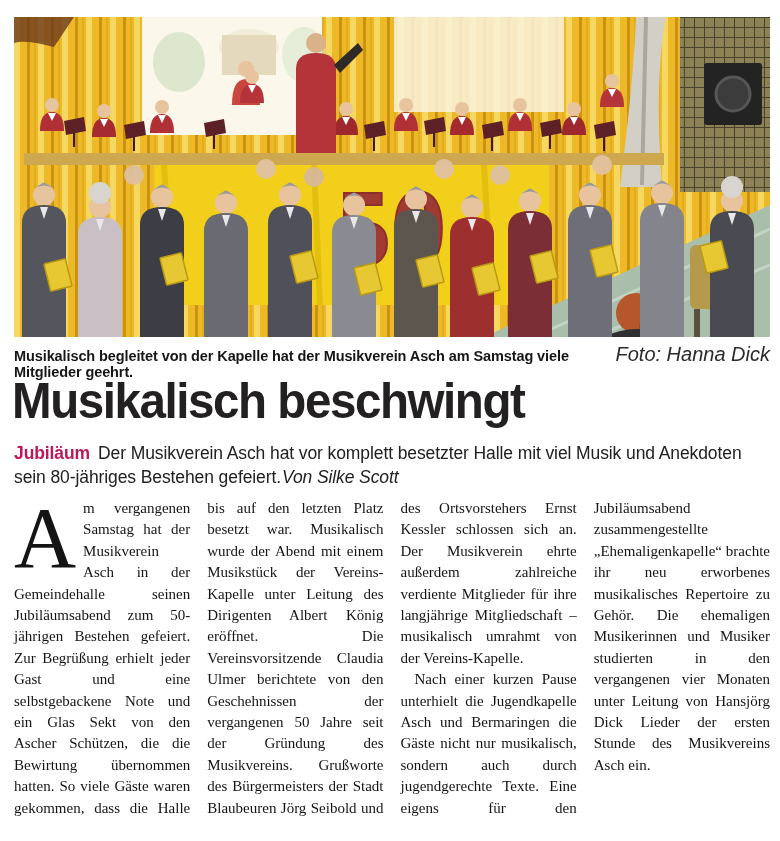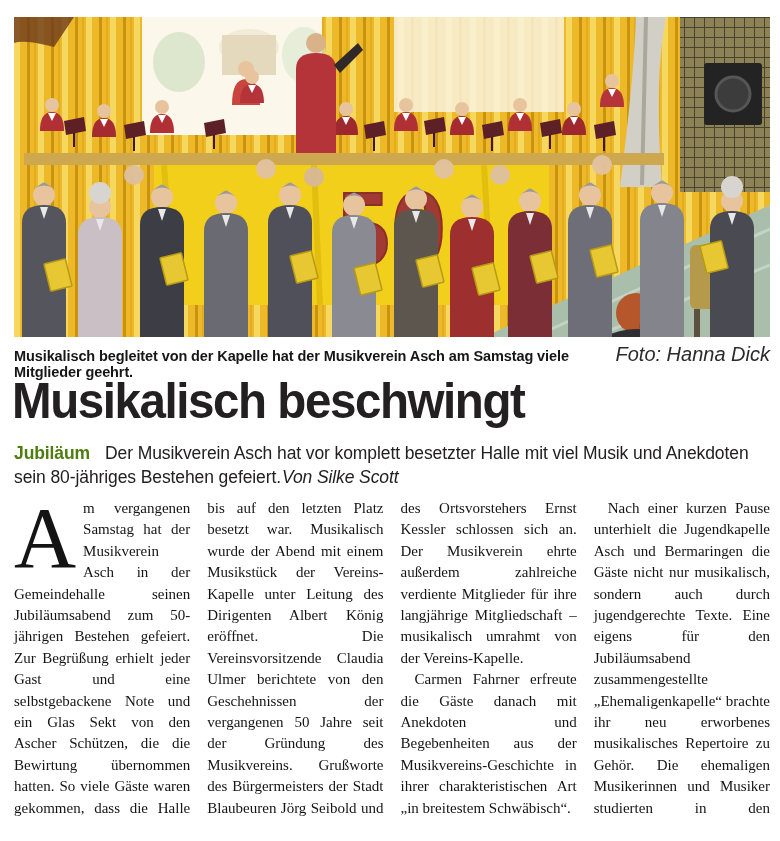--- a/index.html
+++ b/index.html
@@ -17,21 +17,21 @@
   .credit{font-style:italic;font-weight:400;font-size:20px;color:#2b2b2b;white-space:nowrap;margin-left:12px;}
 
   
   .headline{position:absolute;left:12px;top:372px;margin:0;color:#232022;
             font-size:50px;font-weight:700;letter-spacing:-1.5px;
             transform:scaleX(.95);transform-origin:left center;white-space:nowrap;}
 
   
   .lead{position:absolute;left:14px;top:442px;width:752px;margin:0;
         font-size:17.5px;line-height:23.5px;color:#232022;letter-spacing:-0.1px;}
-  .kicker{color:#4d7c0f;font-weight:700;margin-right:15px;}
+  .kicker{color:#be185d;font-weight:700;margin-right:8px;}
   .byline{font-style:italic;margin-left:1px;}
 
   
   .body-cols{position:absolute;left:14px;top:498px;width:756px;height:336px;
              column-count:4;column-gap:17px;column-fill:balance;
              font-family:"Liberation Serif","DejaVu Serif",serif;
              font-size:15px;line-height:21.4px;color:#141414;text-align:justify;
              hyphens:auto;-webkit-hyphens:auto;}
   .body-cols p{margin:0;}
   .body-cols p.indent{text-indent:14px;}
@@ -195,18 +195,17 @@
     <span class="caption">Musikalisch begleitet von der Kapelle hat der Musikverein Asch am Samstag viele Mitglieder geehrt.</span>
     <span class="credit">Foto: Hanna Dick</span>
   </div>
 
   <h1 class="headline">Musikalisch beschwingt</h1>
 
   <p class="lead"><span class="kicker">Jubiläum</span><span>Der Musikverein Asch hat vor komplett besetzter Halle mit viel Musik und Anekdoten sein 80-jähriges Bestehen gefeiert.</span><span class="byline">Von Silke Scott</span></p>
 
   <div class="body-cols" lang="de">
     <p><span class="dropcap">A</span><span>m vergangenen Samstag hat der Musikverein Asch in der Gemeindehalle seinen Jubiläumsabend zum 50-jährigen Bestehen gefeiert. Zur Begrüßung erhielt jeder Gast und eine selbstgebackene Note und ein Glas Sekt von den Ascher Schützen, die die Bewirtung übernommen hatten. So viele Gäste waren gekommen, dass die Halle bis auf den letzten Platz besetzt war. Musikalisch wurde der Abend mit einem Musikstück der Vereins-Kapelle unter Leitung des Dirigenten Albert König eröffnet. Die Vereinsvorsitzende Claudia Ulmer berichtete von den Geschehnissen der vergangenen 50 Jahre seit der Gründung des Musikvereins. Grußworte des Bürgermeisters der Stadt Blaubeuren Jörg Seibold und des Ortsvorstehers Ernst Kessler schlossen sich an. Der Musikverein ehrte außerdem zahlreiche verdiente Mitglieder für ihre langjährige Mitgliedschaft – musikalisch umrahmt von der Vereins-Kapelle.</span></p>
-    <p class="indent">Carmen Fahrner erfreute die Gäste danach mit Anekdoten und Begebenheiten aus der Musikvereins-Geschichte in ihrer charakteristischen Art „in breitestem Schwäbisch“.</p>
     <p class="indent">Nach einer kurzen Pause unterhielt die Jugendkapelle Asch und Bermaringen die Gäste nicht nur musikalisch, sondern auch durch jugendgerechte Texte. Eine eigens für den Jubiläumsabend zusammengestellte „Ehemaligenkapelle“ brachte ihr neu erworbenes musikalisches Repertoire zu Gehör. Die ehemaligen Musikerinnen und Musiker studierten in den vergangenen vier Monaten unter Leitung von Hansjörg Dick Lieder der ersten Stunde des Musikvereins Asch ein.</p>
 
   </div>
 
 </div>
 
 </body></html>

